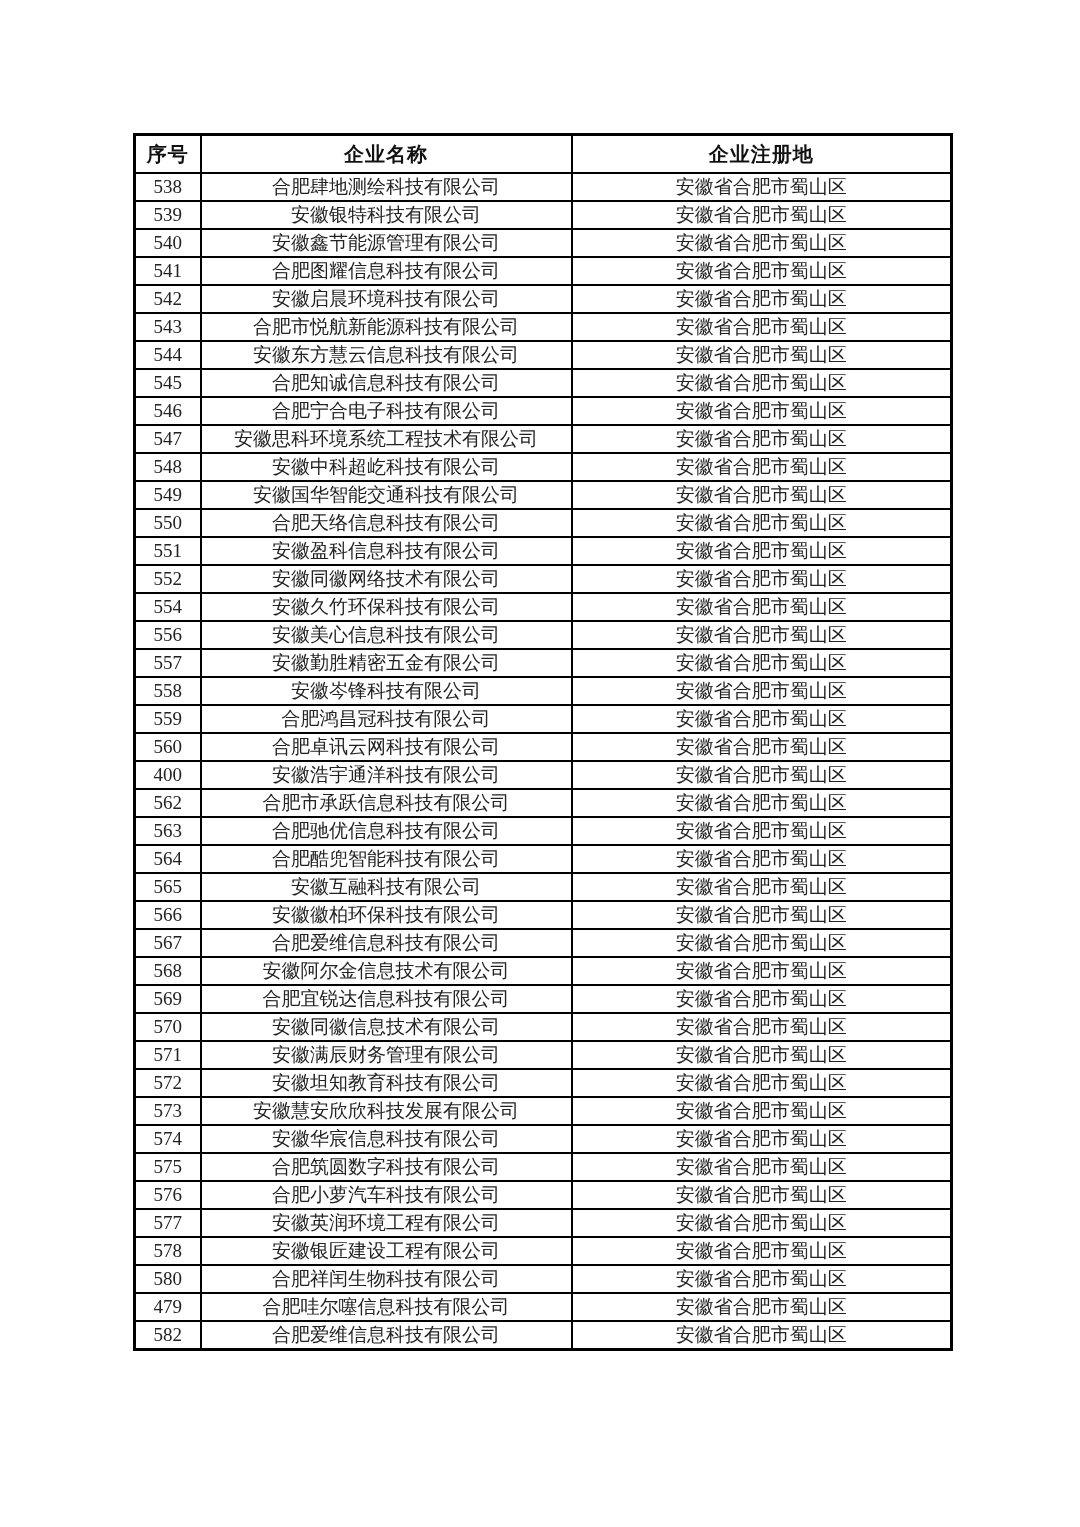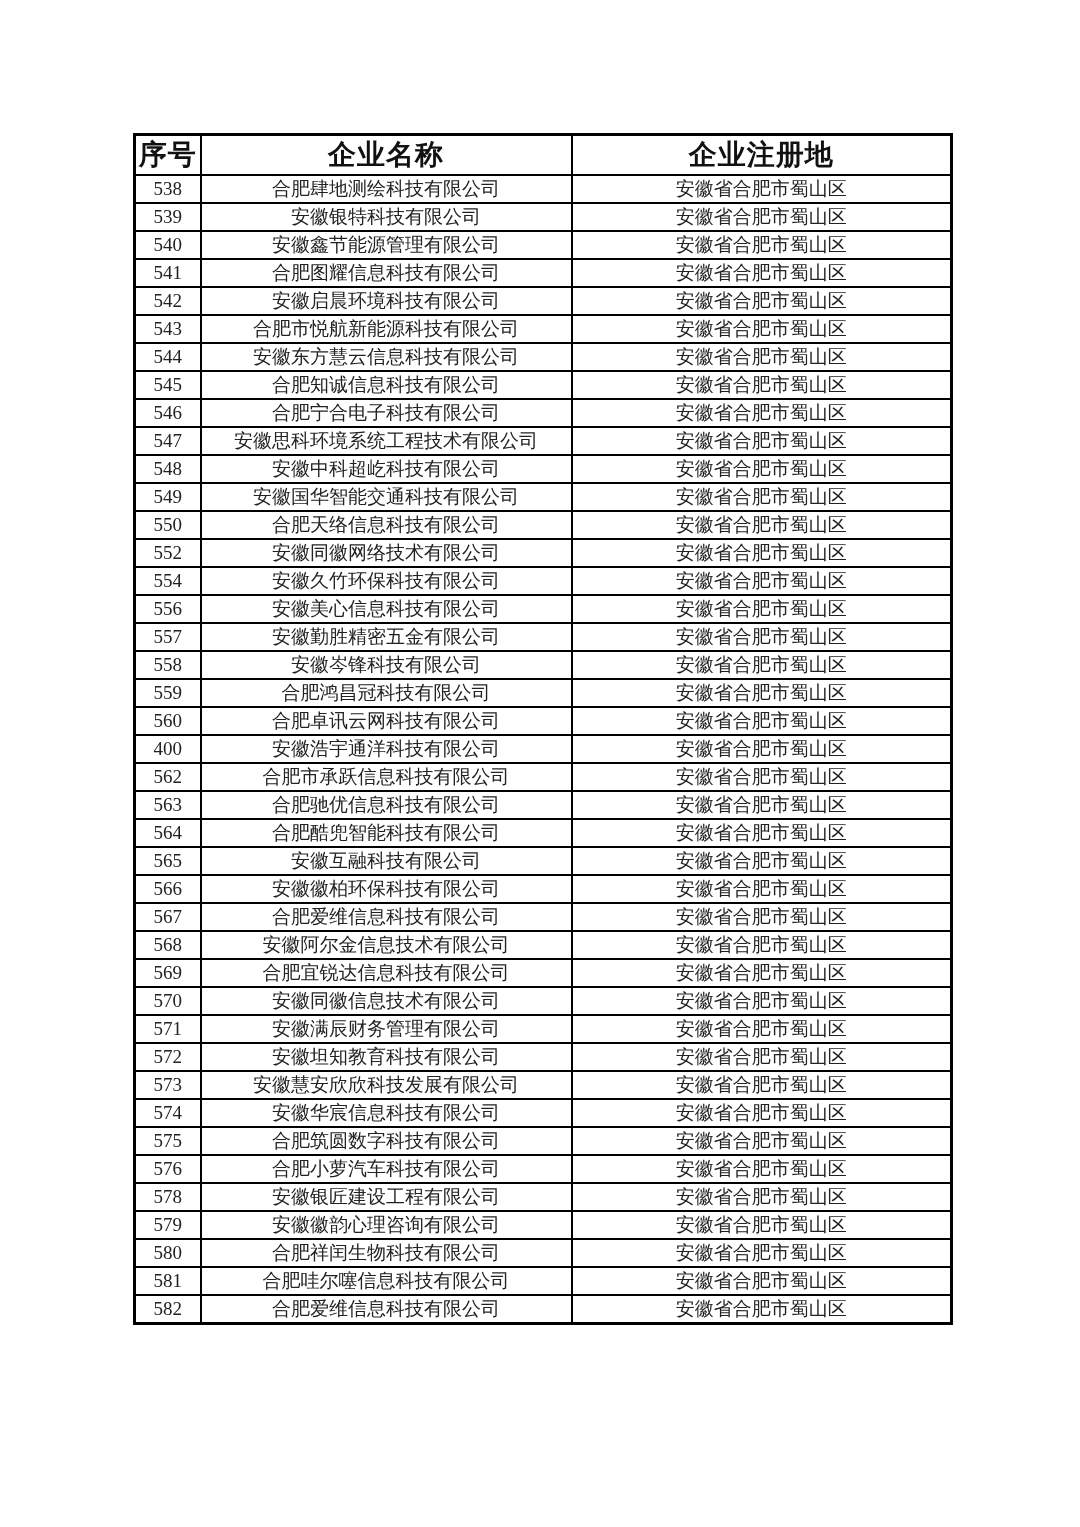--- a/index.html
+++ b/index.html
@@ -29,21 +29,21 @@
   table.company-table td {
     border: 2px solid #000000;
     text-align: center;
     vertical-align: middle;
     padding: 0 2px;
     overflow: hidden;
     white-space: nowrap;
   }
   table.company-table th {
     height: 36px;
-    font-size: 28px;
+    font-size: 20px;
     font-weight: 700;
     letter-spacing: 1px;
     color: #111111;
     border-radius: 9px;
   }
   table.company-table td {
     height: 25px;
     font-size: 19px;
     font-weight: 400;
     color: #222222;
@@ -129,20 +129,25 @@
           <td>549</td>
           <td>安徽国华智能交通科技有限公司</td>
           <td>安徽省合肥市蜀山区</td>
         </tr>
         <tr>
           <td>550</td>
           <td>合肥天络信息科技有限公司</td>
           <td>安徽省合肥市蜀山区</td>
         </tr>
         <tr>
+          <td>551</td>
+          <td>安徽盈科信息科技有限公司</td>
+          <td>安徽省合肥市蜀山区</td>
+        </tr>
+        <tr>
           <td>552</td>
           <td>安徽同徽网络技术有限公司</td>
           <td>安徽省合肥市蜀山区</td>
         </tr>
         <tr>
           <td>554</td>
           <td>安徽久竹环保科技有限公司</td>
           <td>安徽省合肥市蜀山区</td>
         </tr>
         <tr>
@@ -244,36 +249,36 @@
           <td>575</td>
           <td>合肥筑圆数字科技有限公司</td>
           <td>安徽省合肥市蜀山区</td>
         </tr>
         <tr>
           <td>576</td>
           <td>合肥小萝汽车科技有限公司</td>
           <td>安徽省合肥市蜀山区</td>
         </tr>
         <tr>
+          <td>577</td>
+          <td>安徽英润环境工程有限公司</td>
+          <td>安徽省合肥市蜀山区</td>
+        </tr>
+        <tr>
           <td>578</td>
           <td>安徽银匠建设工程有限公司</td>
           <td>安徽省合肥市蜀山区</td>
         </tr>
         <tr>
-          <td>579</td>
-          <td>安徽徽韵心理咨询有限公司</td>
-          <td>安徽省合肥市蜀山区</td>
-        </tr>
-        <tr>
           <td>580</td>
           <td>合肥祥闰生物科技有限公司</td>
           <td>安徽省合肥市蜀山区</td>
         </tr>
         <tr>
-          <td>581</td>
+          <td>479</td>
           <td>合肥哇尔噻信息科技有限公司</td>
           <td>安徽省合肥市蜀山区</td>
         </tr>
         <tr>
           <td>582</td>
           <td>合肥爱维信息科技有限公司</td>
           <td>安徽省合肥市蜀山区</td>
         </tr>
       </tbody>
   </table>

